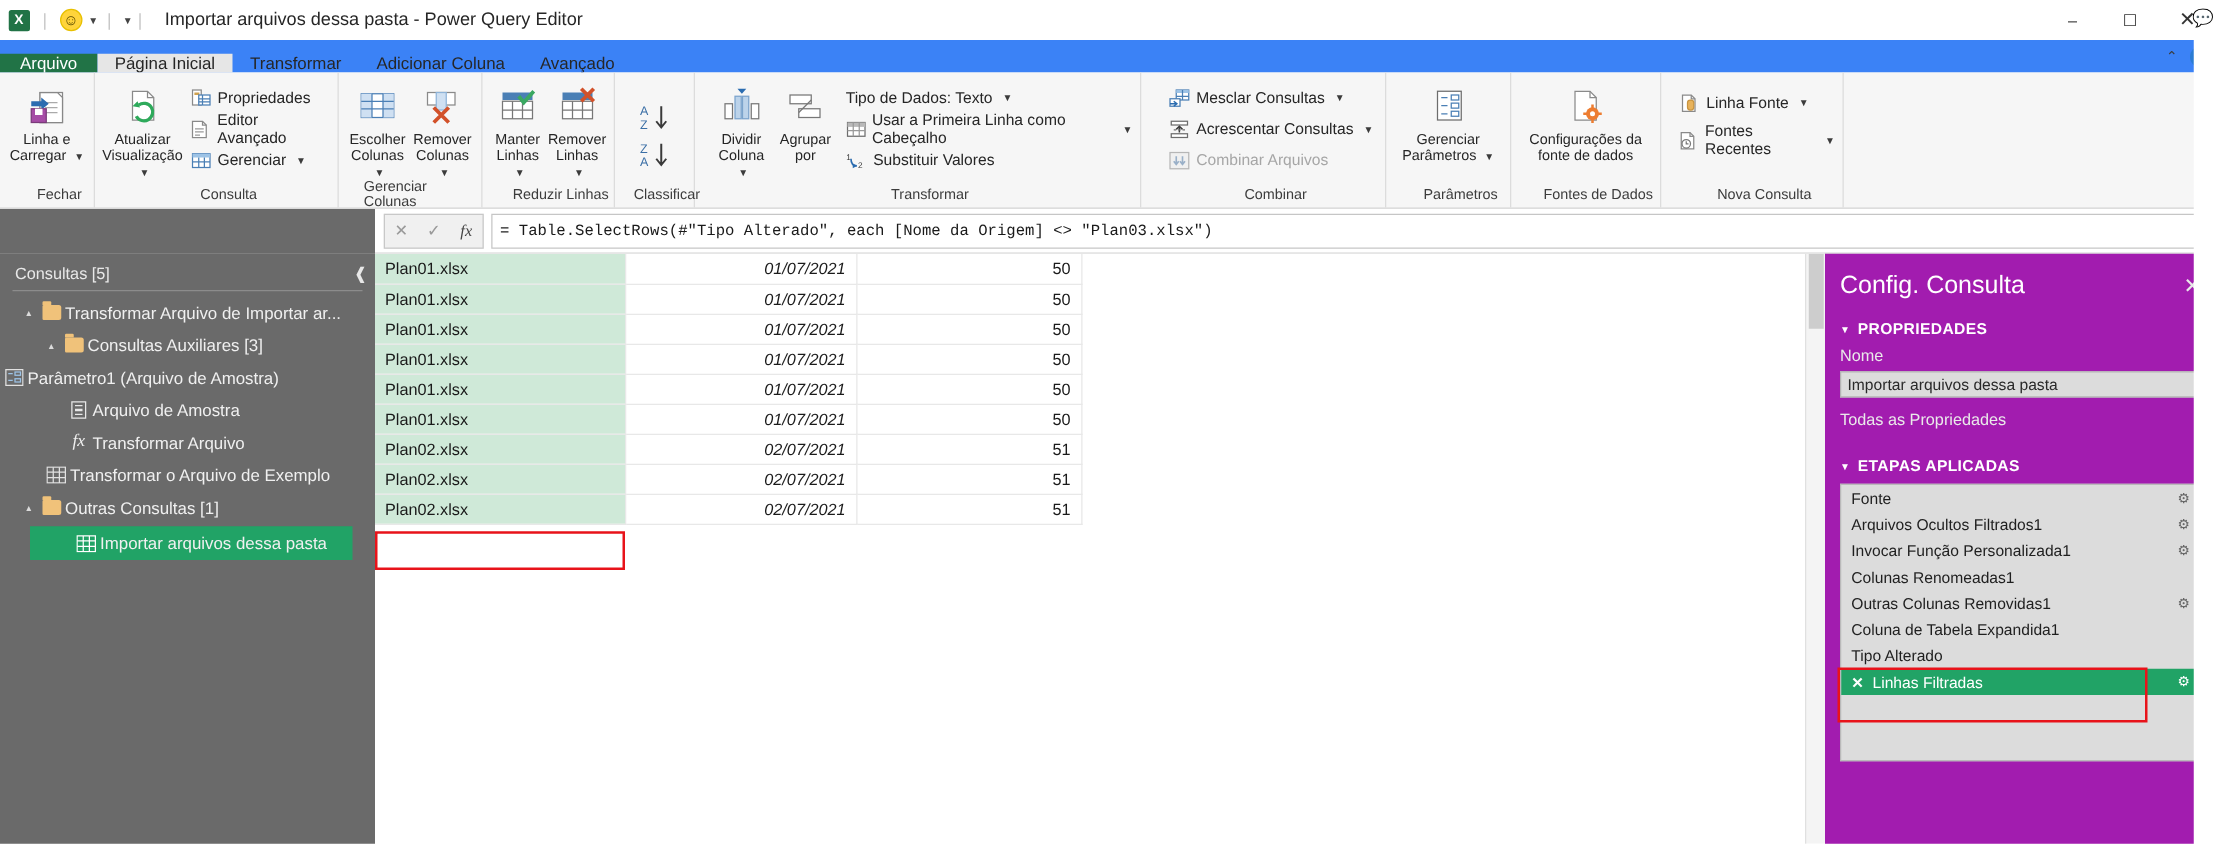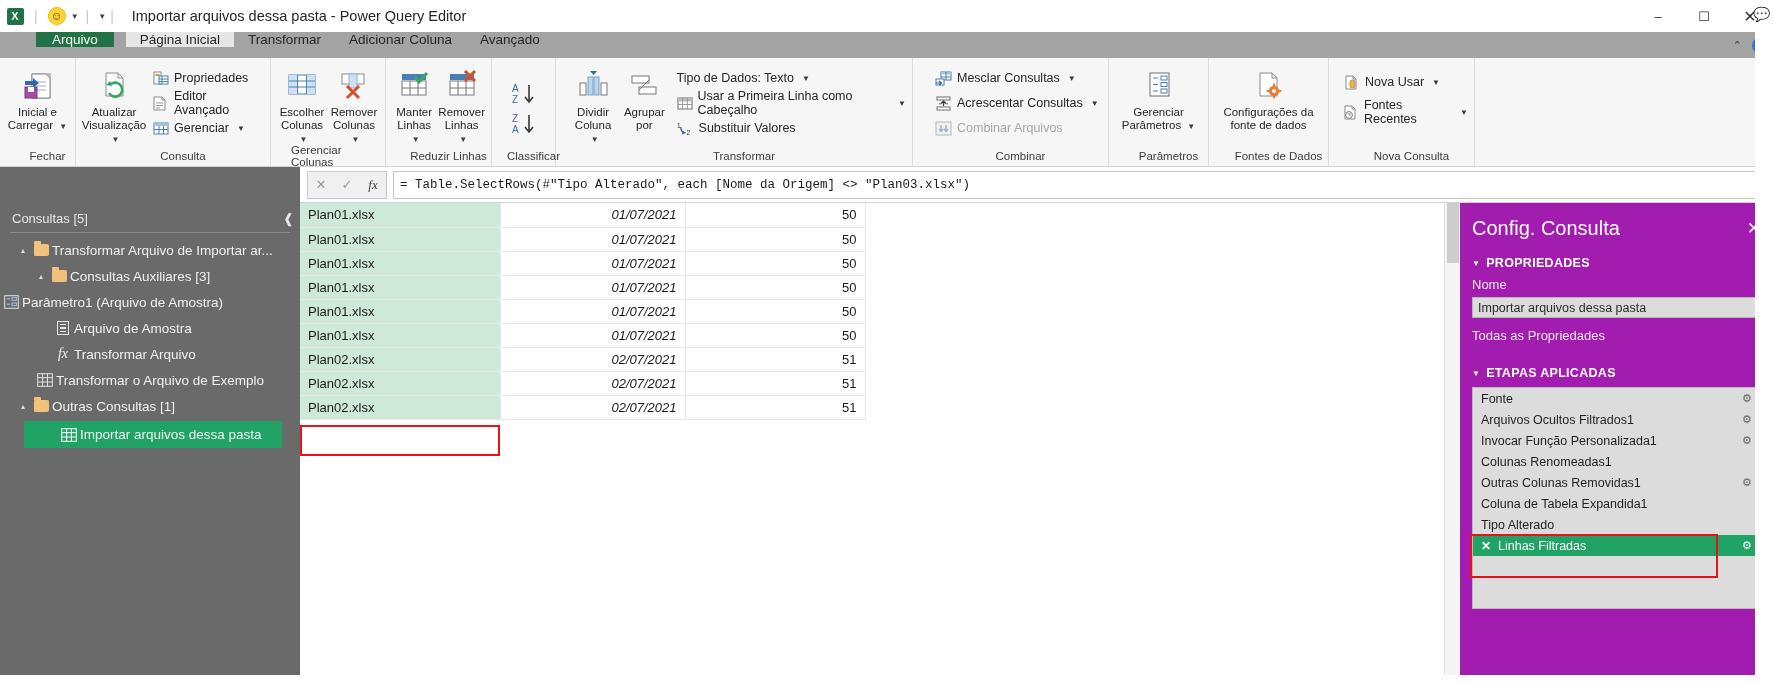--- a/index.html
+++ b/index.html
@@ -29,24 +29,24 @@
     display:flex;align-items:center;justify-content:center;font-size:12px;line-height:1;color:#5a4a00;}
   .caret-sm{ font-size:8px;color:#444;margin-left:2px;}
   .tb-qat{ display:flex;align-items:center;gap:3px;margin-left:6px;}
   .tb-title{ margin-left:14px; font-size:14.5px; color:#262626; }
   .tb-winbtns{ position:absolute; right:0; top:0; height:32px; display:flex;}
   .winbtn{ width:46px;height:32px;display:flex;align-items:center;justify-content:center;
     font-size:13px;color:#333;}
   .winbtn.close{ font-size:16px; }
 
   
-  .tabstrip{ height:26px; display:flex; align-items:flex-start; background:#a3a3a3; position:relative;padding-left:36px;}
+  .tabstrip{ height:26px; display:flex; align-items:flex-end; background:#3b82f6; position:relative;}
   .tab{ padding:0 14px; display:flex;align-items:center; font-size:13.5px; color:#262626;}
   .tab.file{ background:#217346; color:#fff; font-weight:normal; padding:0 16px;}
-  .tab.active{ background:#e6e6e6;margin-left:12px; }
+  .tab.active{ background:#e6e6e6; }
   .tabstrip-right{ position:absolute; right:4px; top:0; height:26px; display:flex; align-items:center; gap:10px;}
   .help-circ{ width:17px;height:17px;border-radius:50%;background:#2b7cd3;color:#fff;
     display:flex;align-items:center;justify-content:center;font-size:12px;font-weight:bold;}
   .chev-up{ font-size:11px;color:#3b3b3b;}
 
   
   .ribbon{ height:109px; background:#f6f6f6; border-bottom:1px solid #d4d4d4;
     display:flex; align-items:stretch; position:relative;}
   .rgroup{ display:flex; flex-direction:column; position:relative; border-right:1px solid #dcdcdc;}
   .rgroup:last-child{ border-right:none; }
@@ -184,21 +184,21 @@
             <rect x="11" y="5" width="18" height="24" fill="#fff" stroke="#888"></rect>
             <path d="M11 5 h14 l4 4 v20 h-18z" fill="#fff" stroke="#888"></path>
             <line x1="15" y1="13" x2="25" y2="13" stroke="#aaa"></line>
             <line x1="15" y1="17" x2="25" y2="17" stroke="#aaa"></line>
             <line x1="15" y1="21" x2="25" y2="21" stroke="#aaa"></line>
             <path d="M4 12 h8 v-3 l6 5 -6 5 v-3 h-8z" fill="#2b6cb0"></path>
             <rect x="4" y="18" width="12" height="11" fill="#a64ca6" stroke="#7a3a7a"></rect>
             <rect x="7" y="18" width="6" height="5" fill="#fff"></rect>
           </svg>
         </div>
-        <div class="lbl"><span>Inicial e</span><br>
+        <div class="lbl"><span>Linha e</span><br>
           <span>Carregar</span>
           <span class="dd">▼</span></div>
       </div>
     </div>
     <div class="rgroup-label">Fechar</div>
   </div>
 
   <div class="rgroup" style="width:195px">
     <div class="rgroup-body">
       <div class="bigbtn">
@@ -509,21 +509,21 @@
     <div class="rgroup-body">
       <div class="smallcol" style="margin-left:8px;padding-top:8px;gap:8px">
         <div class="smallbtn">
           <span class="ic">
             <svg width="16" height="15" viewBox="0 0 16 15">
                 <path d="M2 1 h7 l3 3 v10 h-10z" fill="#fff" stroke="#8a8a8a"></path>
                 <path d="M9 1 v3 h3" fill="none" stroke="#8a8a8a"></path>
                 <rect x="6" y="5" width="5" height="8" rx="2.2" fill="#e8b25a" stroke="#c89440"></rect>
               </svg>
           </span>
-          <span>Nova Usar</span>
+          <span>Linha Fonte</span>
           <span class="dd">▼</span>
         </div>
         <div class="smallbtn">
           <span class="ic">
             <svg width="16" height="15" viewBox="0 0 16 15">
                 <path d="M2 1 h7 l3 3 v10 h-10z" fill="#fff" stroke="#8a8a8a"></path>
                 <path d="M9 1 v3 h3" fill="none" stroke="#8a8a8a"></path>
                 <circle cx="6" cy="10" r="3.4" fill="#fff" stroke="#7a7a7a"></circle>
                 <path d="M6 8 v2 h1.8" stroke="#7a7a7a" fill="none"></path>
               </svg>

